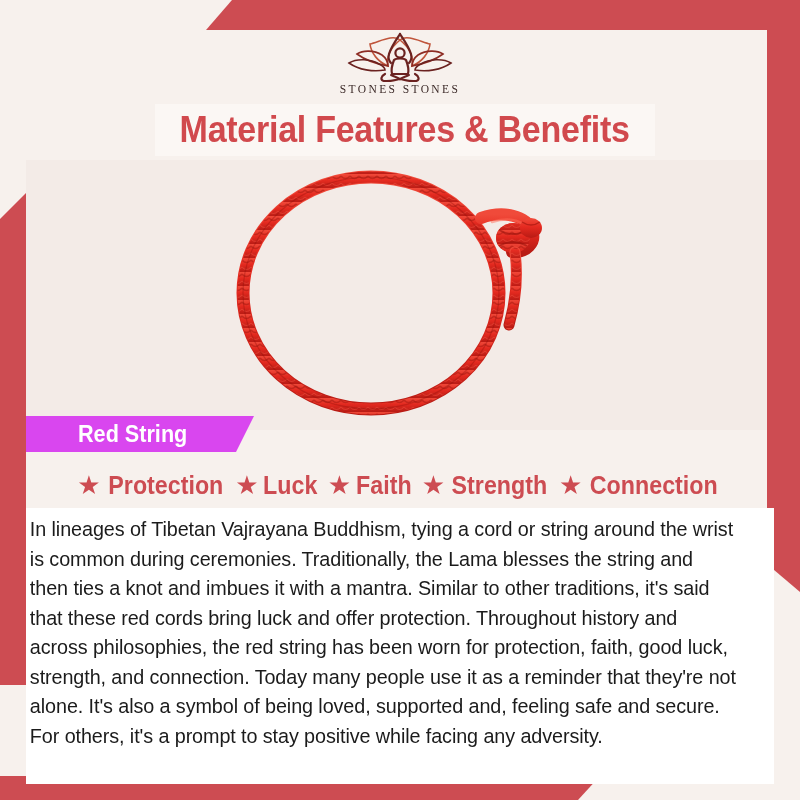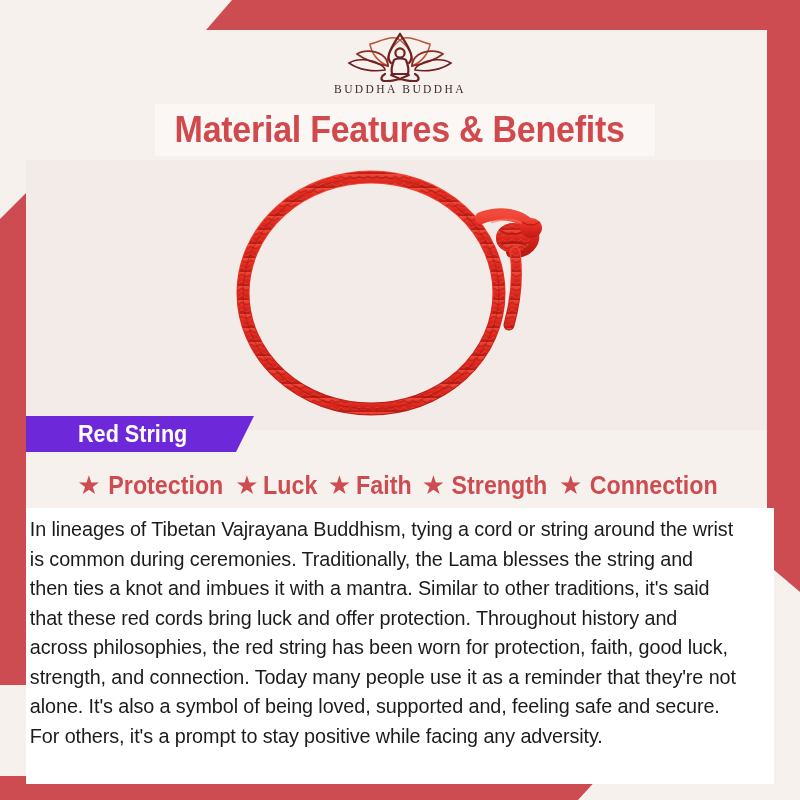--- a/index.html
+++ b/index.html
@@ -36,39 +36,39 @@
   #logo-mark{width:118px;height:52px;display:block;}
   #logo-wordmark{
     font-family:"Liberation Serif", serif;
     font-size:11.5px;letter-spacing:2.4px;color:#3c2a28;
     margin-top:1px;font-weight:400;
   }
 
   
   #title-banner{
     position:absolute;left:155px;top:104px;width:500px;height:52px;
-    background:#fbf7f4;display:flex;align-items:center;justify-content:flex-start;
+    background:#fbf7f4;display:flex;align-items:center;justify-content:center;
   }
   #title-text{
     color:#d1494d;font-size:37px;font-weight:bold;
     font-family:"Liberation Sans", sans-serif;
     transform:scaleX(0.92);letter-spacing:-0.3px;white-space:nowrap;
   }
 
   
   #photo-area{
     position:absolute;left:26px;top:160px;width:741px;height:270px;
     background:#f3ebe7;overflow:hidden;
   }
   #bracelet{position:absolute;left:0;top:0;width:741px;height:270px;}
 
   
   #label-banner{
     position:absolute;left:26px;top:416px;width:228px;height:36px;
-    background:#6d28d9;
+    background:#d946ef;
     clip-path:polygon(0 0,100% 0,calc(100% - 18px) 100%,0 100%);
     display:flex;align-items:center;
   }
   #label-text{
     color:#ffffff;font-size:23px;font-weight:bold;padding-left:50px;
     transform:scaleX(0.94);white-space:nowrap;
   }
 
   
   #features-row{
@@ -125,21 +125,21 @@
       <path d="M59 4 C55 10 50 17 48 24 C47 28 48 31 50 33" fill="none" stroke="#6b2220" stroke-width="2.2" stroke-linecap="round"></path>
       <path d="M59 4 C63 10 68 17 70 24 C71 28 70 31 68 33" fill="none" stroke="#6b2220" stroke-width="2.2" stroke-linecap="round"></path>
 
       <circle cx="59" cy="23" r="4.6" fill="none" stroke="#6b2220" stroke-width="2.2"></circle>
 
       <path d="M53 30 C51 35 50 40 51 44 L67 44 C68 40 67 35 65 30 C63 28 55 28 53 30 Z" fill="none" stroke="#6b2220" stroke-width="2.2" stroke-linejoin="round"></path>
 
       <path d="M44 44 C40 46 39 50 43 51 C48 52 54 50 59 49 C64 50 70 52 75 51 C79 50 78 46 74 44" fill="none" stroke="#6b2220" stroke-width="2.2" stroke-linecap="round"></path>
       <path d="M50 45 C54 47 58 48 59 49 C60 48 64 47 68 45" fill="none" stroke="#6b2220" stroke-width="2" stroke-linecap="round"></path>
     </svg>
-    <div id="logo-wordmark">BUDDHA BUDDHA</div>
+    <div id="logo-wordmark">STONES STONES</div>
   </div>
 
   <div id="title-banner">
     <div id="title-text">Material Features &amp; Benefits</div>
   </div>
 
   <div id="photo-area">
     <svg id="bracelet" viewBox="0 0 741 270">
       <defs>
         <linearGradient id="cordGrad" x1="0" y1="0" x2="0" y2="1">

